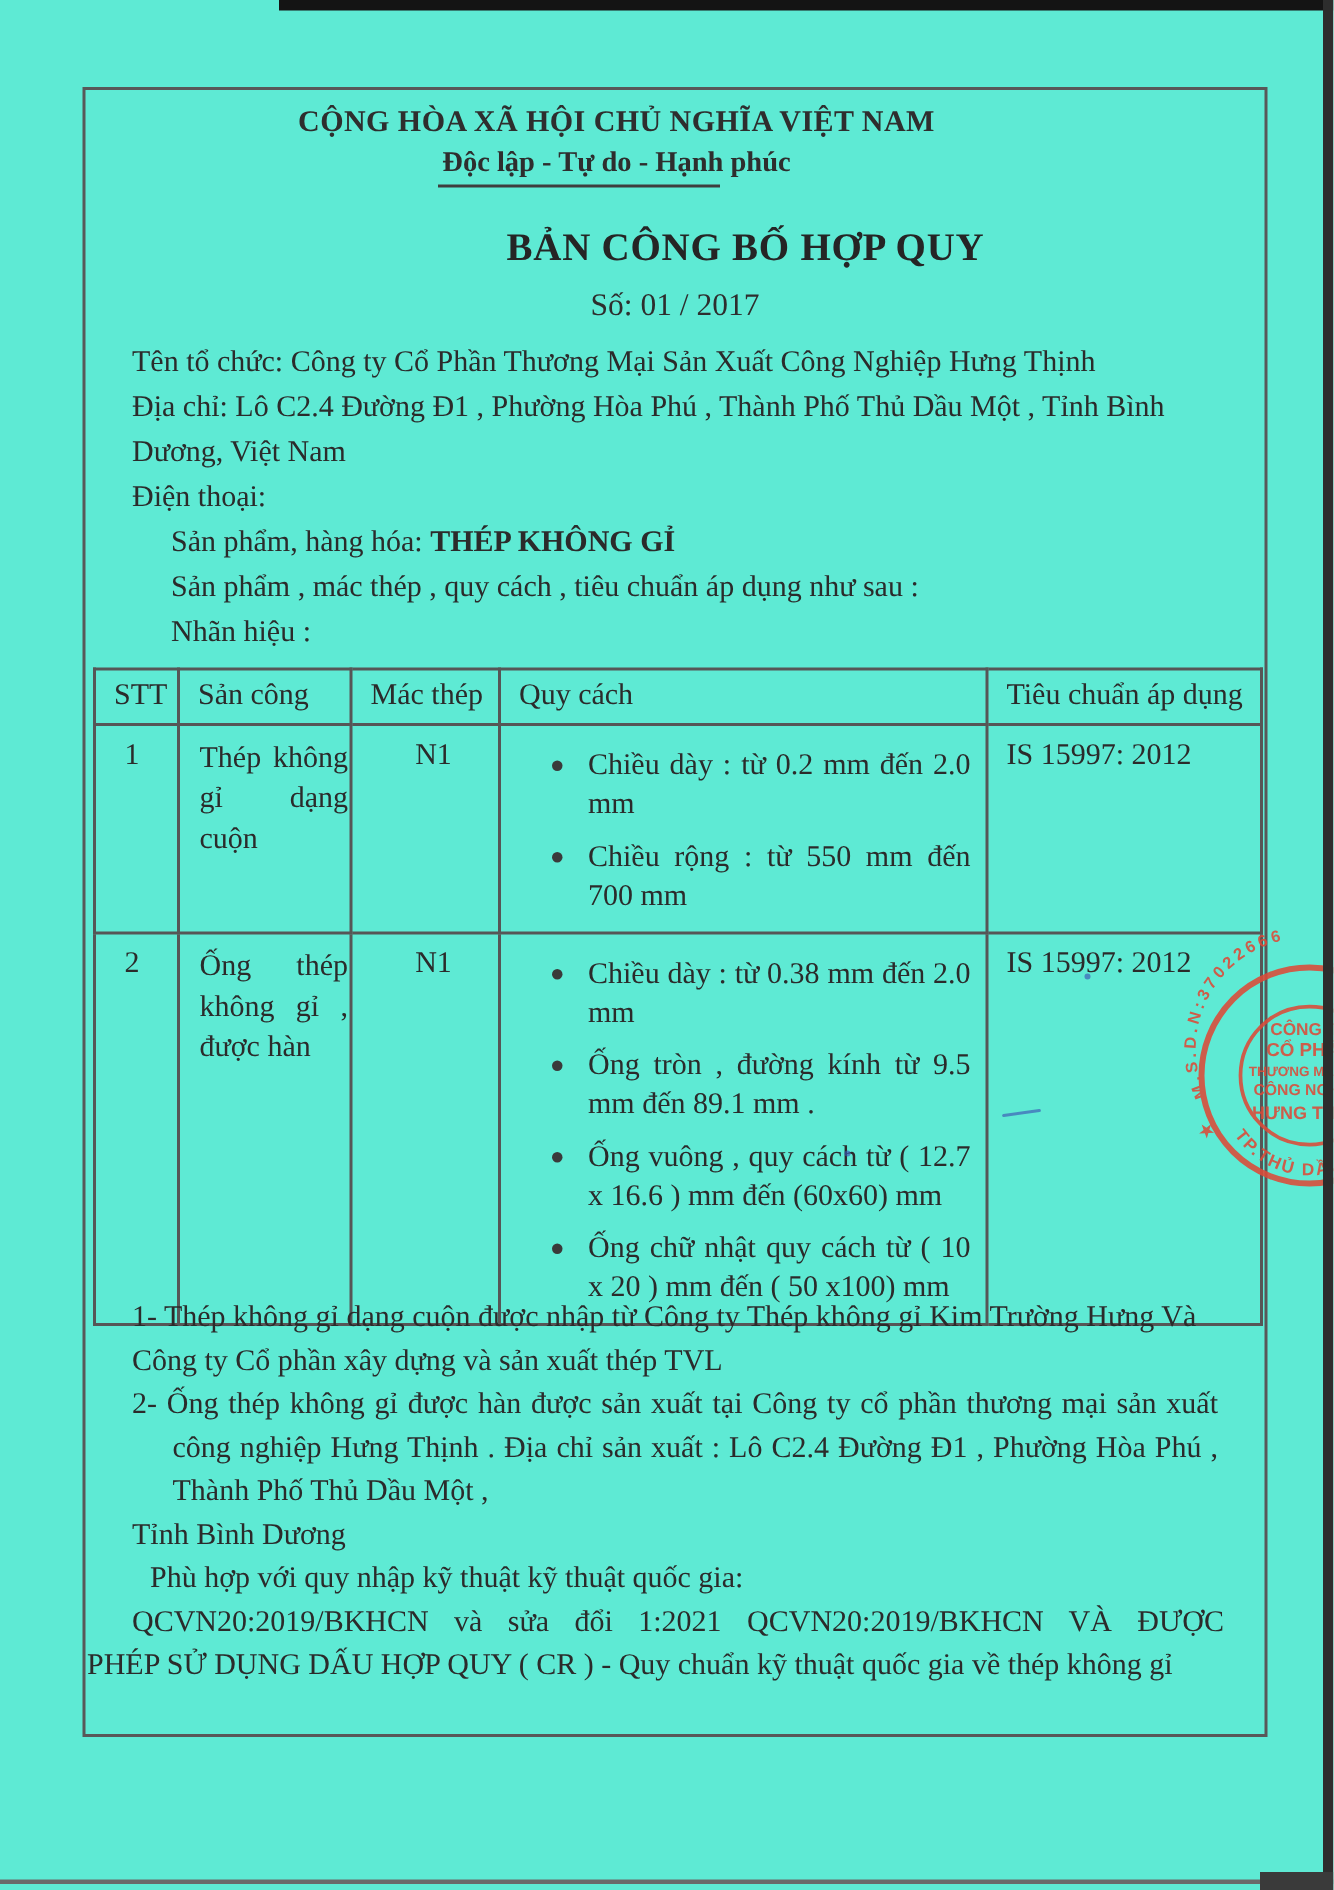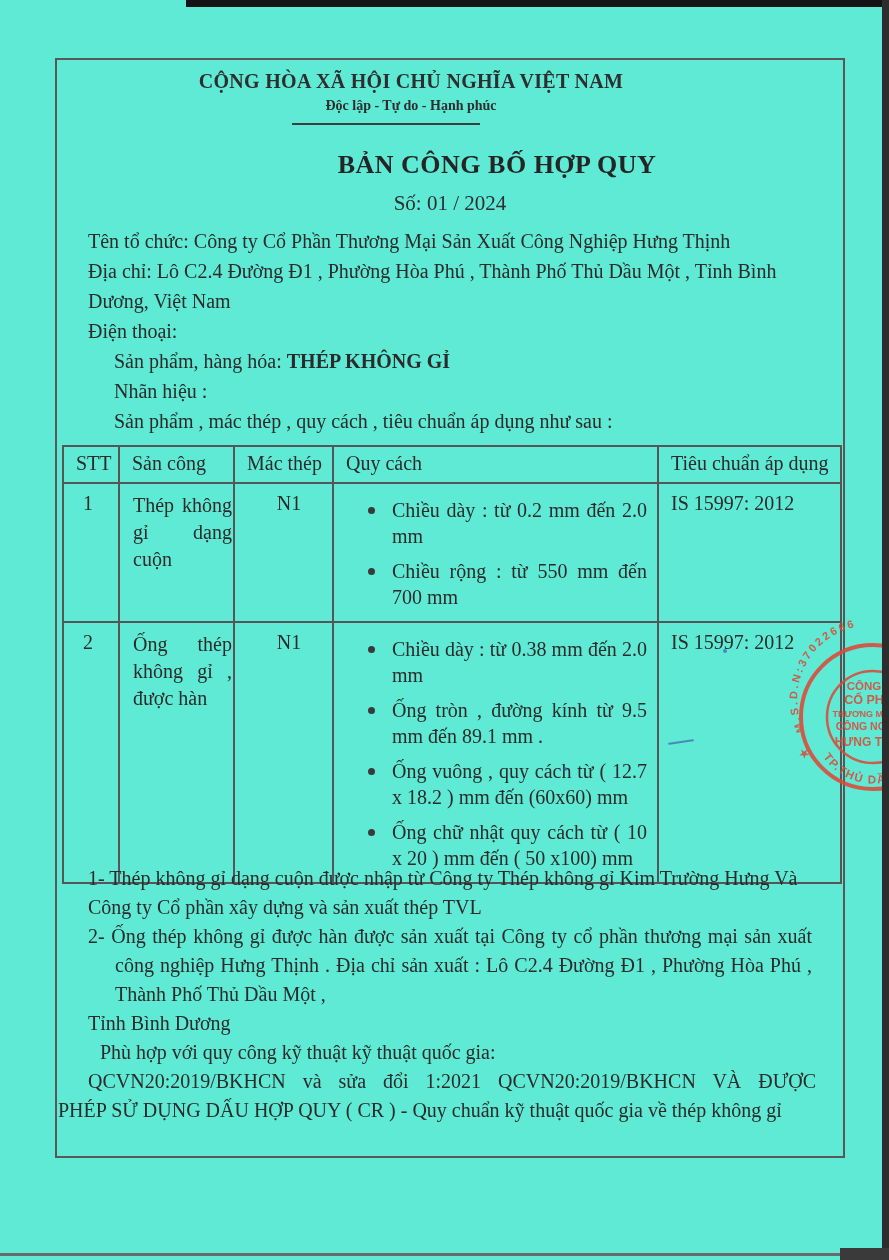--- a/index.html
+++ b/index.html
@@ -30,21 +30,21 @@
     position: absolute;
     left: 55px; top: 58px;
     width: 790px; height: 1100px;
     border: 2px solid #585858;
     z-index: 1;
   }
 
   
   .nat-header { position: absolute; left: 55px; top: 70px; width: 712px; text-align: center; z-index: 2; }
   .nat-line1 { font-size: 20px; font-weight: bold; color: #2e2e2e; letter-spacing: .3px; }
-  .nat-line2 { font-size: 14px; font-weight: bold; margin-top: 5px; color: #2e2e2e; font-family: Liberation Serif, serif; }
+  .nat-line2 { font-size: 19px; font-weight: bold; margin-top: 5px; color: #2e2e2e; font-family: Liberation Serif, serif; }
   .motto-underline { position: absolute; left: 292px; top: 123px; width: 188px; height: 2px; background: #3e3e3e; z-index: 2; }
 
   .doc-title { position: absolute; left: 55px; top: 150px; width: 884px; text-align: center; font-size: 26px; font-weight: bold; letter-spacing: .5px; color: #252525; z-index: 2; }
   .doc-number { position: absolute; left: 55px; top: 191px; width: 790px; text-align: center; font-size: 21px; color: #2e2e2e; z-index: 2; }
 
   
   .info { position: absolute; left: 88px; top: 226px; width: 724px; font-size: 20px; line-height: 30px; z-index: 2; }
   .info .indent { padding-left: 26px; }
   .bold { font-weight: bold; }
 
@@ -111,29 +111,29 @@
 
   <div class="frame"></div>
 
   <div class="nat-header">
     <div class="nat-line1">CỘNG HÒA XÃ HỘI CHỦ NGHĨA VIỆT NAM</div>
     <div class="nat-line2">Độc lập - Tự do - Hạnh phúc</div>
   </div>
   <div class="motto-underline"></div>
 
   <div class="doc-title">BẢN CÔNG BỐ HỢP QUY</div>
-  <div class="doc-number">Số: 01 / 2024</div>
+  <div class="doc-number">Số: 01 / 2017</div>
 
   <div class="info">
     <div>Tên tổ chức: Công ty Cổ Phần Thương Mại Sản Xuất Công Nghiệp Hưng Thịnh</div>
     <div>Địa chỉ: Lô C2.4 Đường Đ1 , Phường Hòa Phú , Thành Phố Thủ Dầu Một , Tỉnh Bình Dương, Việt Nam</div>
     <div>Điện thoại:</div>
     <div class="indent"><span>Sản phẩm, hàng hóa: </span><span class="bold">THÉP KHÔNG GỈ</span></div>
+    <div class="indent">Sản phẩm , mác thép , quy cách , tiêu chuẩn áp dụng như sau :</div>
     <div class="indent">Nhãn hiệu :</div>
-    <div class="indent">Sản phẩm , mác thép , quy cách , tiêu chuẩn áp dụng như sau :</div>
   </div>
 
   <table class="spec">
     <thead>
       <tr>
         <th class="c-stt">STT</th>
         <th class="c-product">Sản công</th>
         <th class="c-grade">Mác thép</th>
         <th class="c-spec">Quy cách</th>
         <th class="c-std">Tiêu chuẩn áp dụng</th>
@@ -153,34 +153,34 @@
         <td class="c-std">IS 15997: 2012</td>
       </tr>
       <tr class="row2">
         <td class="c-stt">2</td>
         <td class="c-product">Ống thép không gỉ , được hàn</td>
         <td class="c-grade">N1</td>
         <td class="c-spec">
           <ul class="specs">
             <li>Chiều dày : từ 0.38 mm đến 2.0 mm</li>
             <li>Ống tròn , đường kính từ 9.5 mm đến 89.1 mm .</li>
-            <li>Ống vuông , quy cách từ ( 12.7 x 18.2 ) mm đến (60x60) mm</li>
+            <li>Ống vuông , quy cách từ ( 12.7 x 16.6 ) mm đến (60x60) mm</li>
             <li>Ống chữ nhật quy cách từ ( 10 x 20 ) mm đến ( 50 x100) mm</li>
           </ul>
         </td>
         <td class="c-std">IS 15997: 2012</td>
       </tr>
     </tbody>
   </table>
 
   <div class="notes">
     <div class="note-item1">1- Thép không gỉ dạng cuộn được nhập từ Công ty Thép không gỉ Kim Trường Hưng Và Công ty Cổ phần xây dựng và sản xuất thép TVL</div>
     <div class="note-item2">2- Ống thép không gỉ được hàn được sản xuất tại Công ty cổ phần thương mại sản xuất công nghiệp Hưng Thịnh . Địa chỉ sản xuất : Lô C2.4 Đường Đ1 , Phường Hòa Phú , Thành Phố Thủ Dầu Một ,</div>
     <div class="province">Tỉnh Bình Dương</div>
-    <div class="conformity-lead">Phù hợp với quy công kỹ thuật kỹ thuật quốc gia:</div>
+    <div class="conformity-lead">Phù hợp với quy nhập kỹ thuật kỹ thuật quốc gia:</div>
     <div class="qcvn-line1">QCVN20:2019/BKHCN và sửa đổi 1:2021 QCVN20:2019/BKHCN VÀ ĐƯỢC</div>
     <div class="qcvn-line2">PHÉP SỬ DỤNG DẤU HỢP QUY ( CR ) -  Quy chuẩn kỹ thuật quốc gia về thép không gỉ</div>
   </div>
 
   <svg class="stamp" viewBox="0 0 200 200">
     <defs>
       <path id="arcTop" d="M 36,122 A 63,63 0 0 1 160,42" fill="none"></path>
       <path id="arcBottom" d="M 44,128 A 60,60 0 0 0 156,128" fill="none"></path>
     </defs>
     <circle cx="100" cy="100" r="72" fill="none" stroke="#dd4a38" stroke-width="4"></circle>

